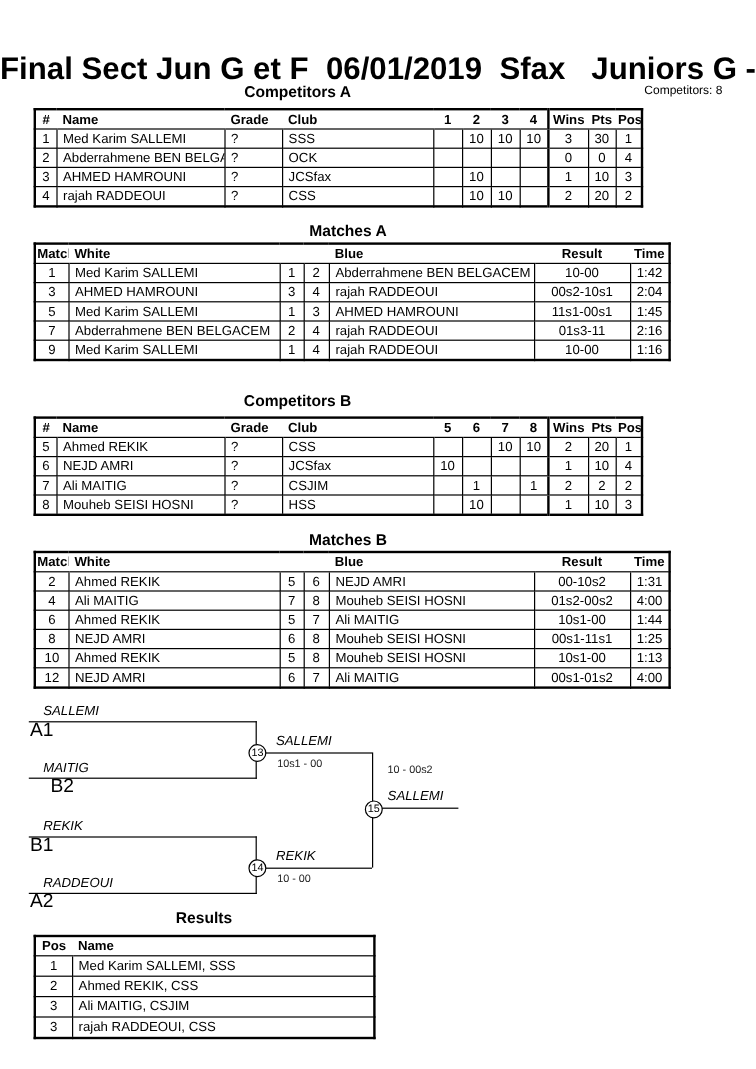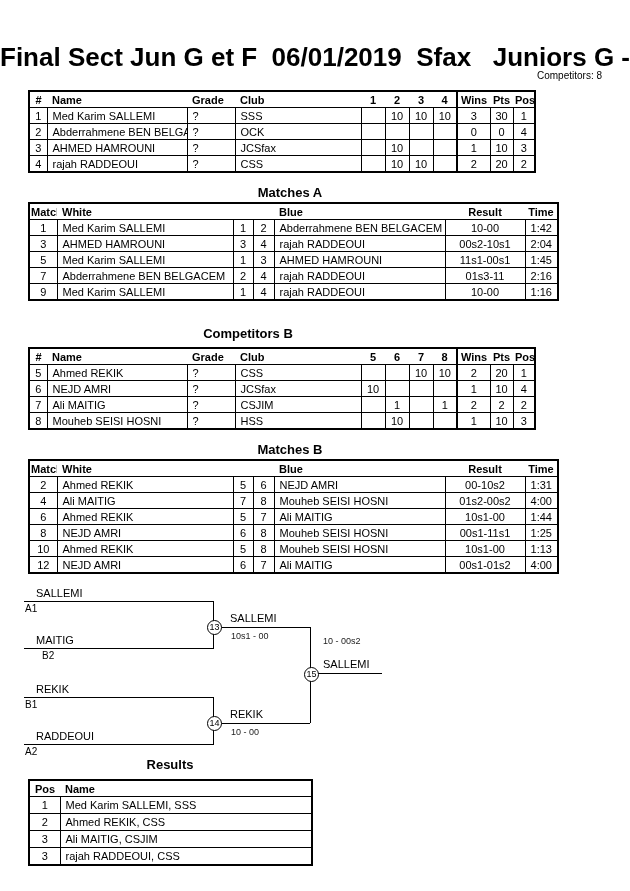--- a/index.html
+++ b/index.html
@@ -15,34 +15,35 @@
      padding:0 2px;text-align:center;overflow:hidden;}
   td{border:1px solid #000;height:15px;padding:0 2px;overflow:hidden;white-space:nowrap;}
   .l{text-align:left;padding-left:5px;}
   .c{text-align:center;}
   .tl{border-left:2px solid #000;}
   th.tl{border-left:2px solid #000;}
   .matches th:first-child{text-align:left;padding-left:1px;}
   .results td{height:16px;}
   .hline{position:absolute;height:1px;background:#000;}
   .vline{position:absolute;width:1px;background:#000;}
-  .br-name{position:absolute;font-size:11px;line-height:13px;white-space:nowrap;}
-  .br-seed{position:absolute;font-size:10px;line-height:11px;}
+  .br-name{position:absolute;font-size:11px;line-height:13px;white-space:nowrap;font-style:italic;}
+  .br-seed{position:absolute;font-size:16px;line-height:11px;}
   .br-score{position:absolute;font-size:9px;line-height:10px;color:#222;white-space:nowrap;}
   .br-circle{position:absolute;width:13px;height:13px;border:1px solid #000;border-radius:50%;
              background:#fff;font-size:9px;line-height:13px;text-align:center;z-index:2;}
 </style>
 </head>
 <body>
 
 <div id="page">
 
   <div class="title">Final Sect Jun G et F  06/01/2019  Sfax   Juniors G -55</div>
   <div class="comp-count">Competitors: 8</div>
 
+  <div class="heading" style="left:98px;top:69px;">Competitors A</div>
   <table style="left:28px;top:90px;width:507px;">
     <colgroup>
         <col style="width:18px">
         <col style="width:140px">
         <col style="width:48px">
         <col style="width:126px">
         <col style="width:24px">
         <col style="width:24px">
         <col style="width:24px">
         <col style="width:24px">

